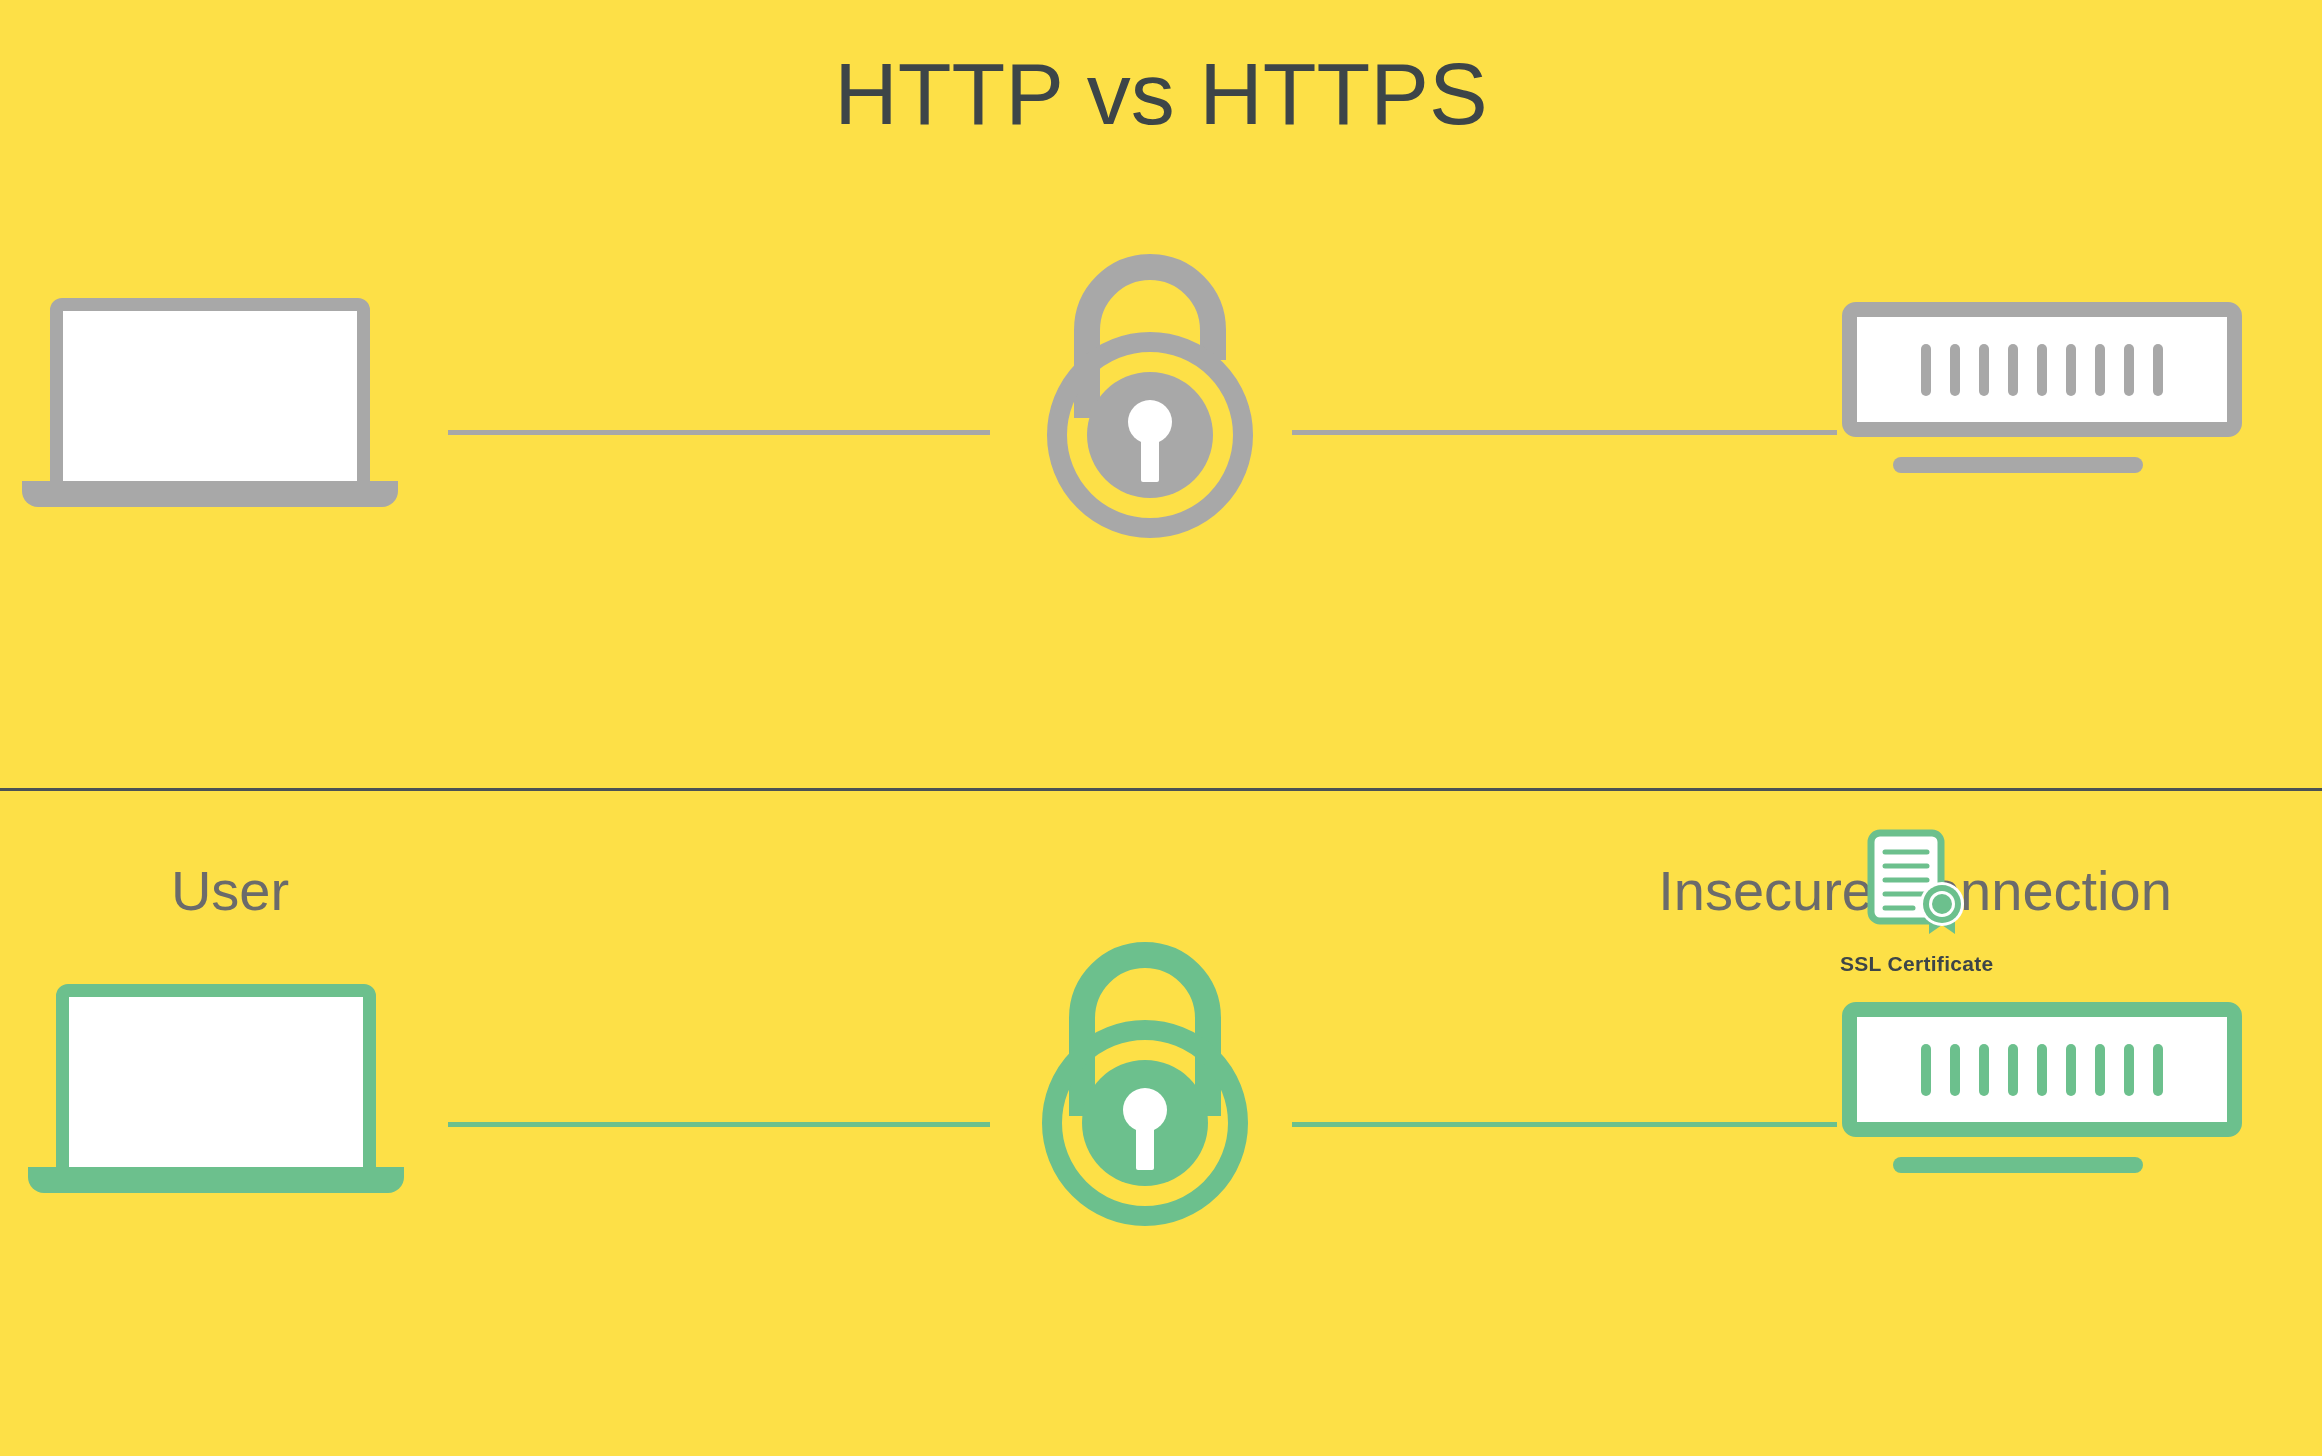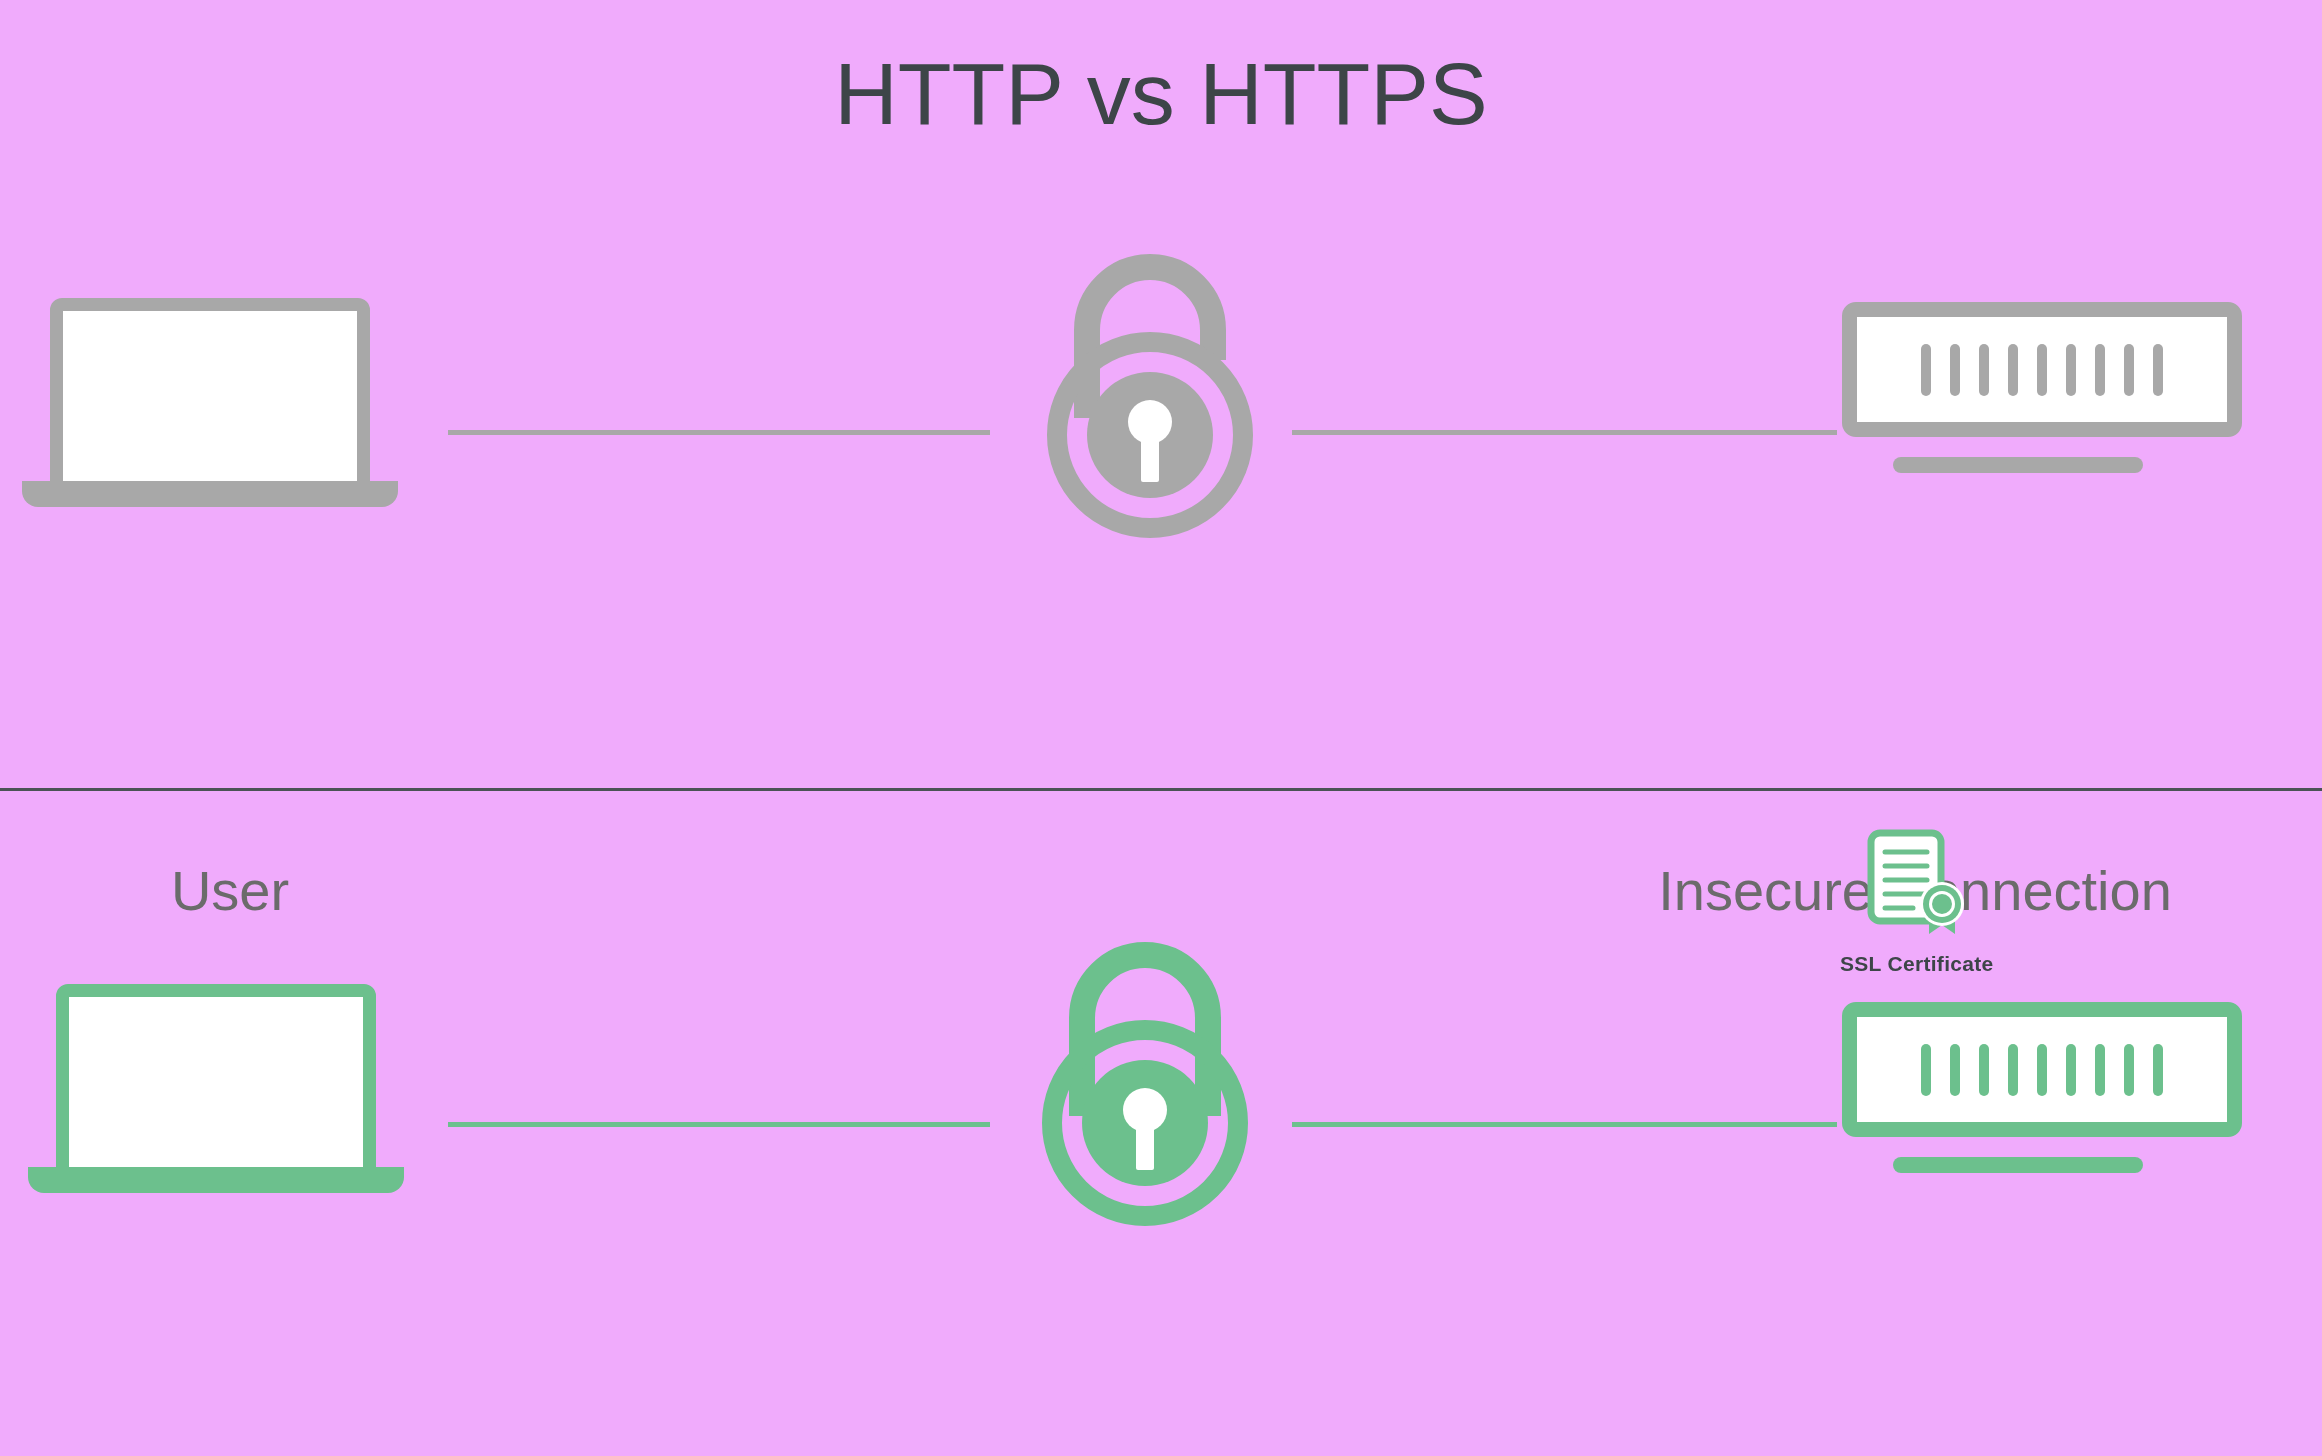--- a/index.html
+++ b/index.html
@@ -7,21 +7,21 @@
     padding: 0;
     background: #ffffff;
   }
   body {
     font-family: "Liberation Sans", sans-serif;
   }
   #canvas {
     position: relative;
     width: 2322px;
     height: 1456px;
-    background: #f0abfc;
+    background: #fde047;
     overflow: hidden;
   }
 
   
   .page-title {
     position: absolute;
     left: 0;
     top: 48px;
     width: 2322px;
     text-align: center;

